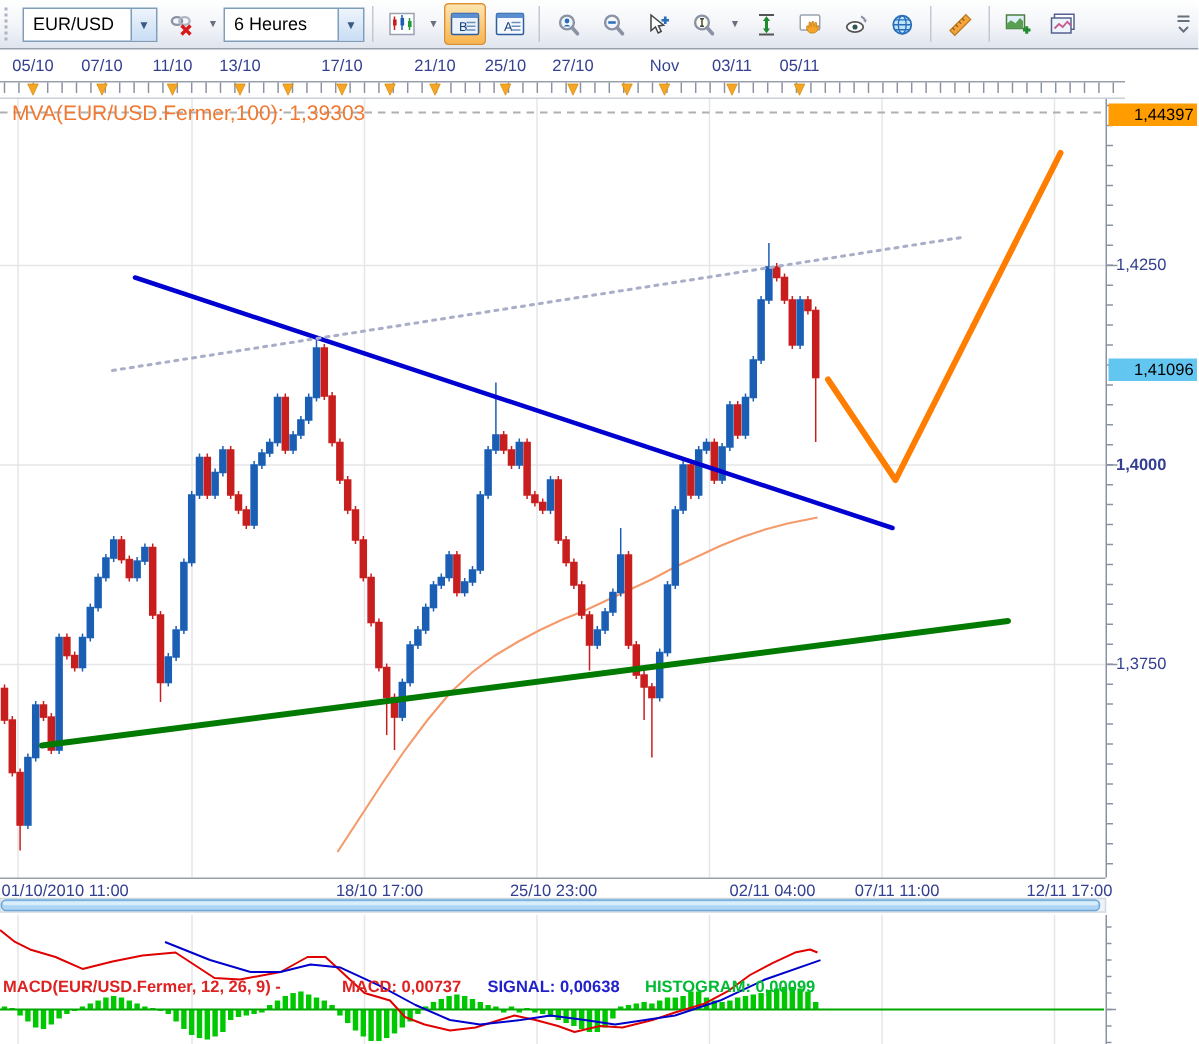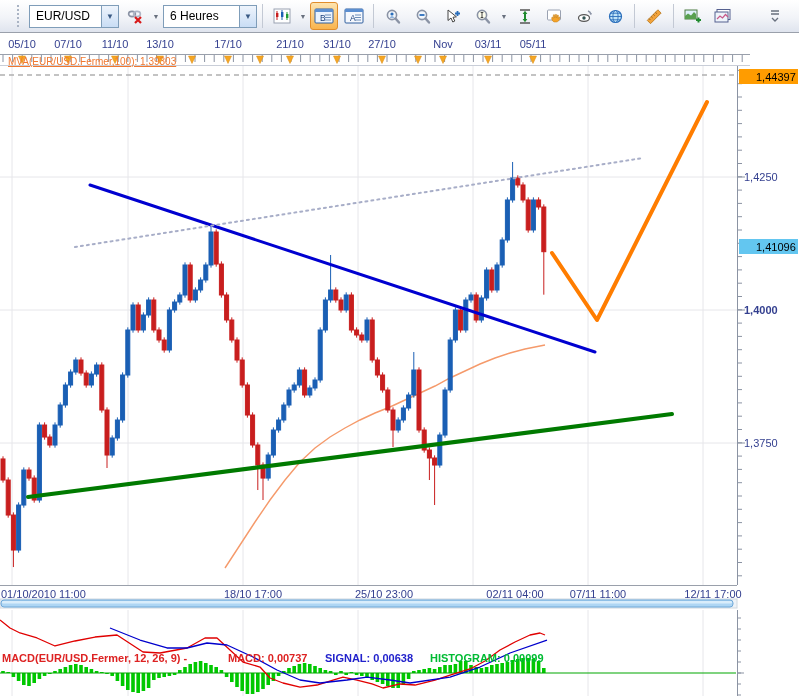--- a/index.html
+++ b/index.html
@@ -2,29 +2,29 @@
 <html><head>
 <meta charset="utf-8">
 <style>
   html,body{margin:0;padding:0;background:#fff;}
   body{width:799px;height:696px;position:relative;overflow:hidden;
        font-family:"Liberation Sans",sans-serif;-webkit-font-smoothing:antialiased;}
   #chart-svg{position:absolute;left:0;top:0;z-index:0;}
   #labels{position:absolute;left:0;top:0;width:799px;height:696px;z-index:2;pointer-events:none;}
   #labels .axlbl{position:absolute;font-size:11px;color:#333f8f;white-space:nowrap;}
   #labels .ctr{transform:translateX(-50%);}
-  .mva{position:absolute;left:8px;top:56px;font-size:10px;color:#f07830;white-space:nowrap;text-decoration:underline;}
+  .mva{position:absolute;left:8px;top:67px;font-size:14px;color:#f07830;white-space:nowrap;}
   .marker{position:absolute;left:739px;width:59px;height:15px;font-size:11px;color:#000;
           display:flex;align-items:center;padding-left:17px;box-sizing:border-box;}
   .macd-lbl{position:absolute;top:612px;font-size:11px;font-weight:bold;white-space:nowrap;margin-top:40px;}
   .zero-lbl{position:absolute;left:745px;top:697px;font-size:11px;color:#43506e;margin-left:25px;}
   
   #toolbar{position:absolute;left:0;top:0;width:799px;height:33px;z-index:5;box-sizing:border-box;
     background:linear-gradient(#ffffff,#f2f4f8 55%,#dfe4ee);border-bottom:1px solid #9aa0ab;
-    display:flex;align-items:center;gap:2px;padding:0 16px;}
+    display:flex;align-items:center;gap:2px;padding:0 2px;}
   .grip{width:5px;height:22px;margin:0 3px 0 1px;border-left:2px dotted #aab4c4;}
   .combo{height:21px;background:#fff;border:1px solid #7f9db9;display:flex;align-items:center;
     font-size:12px;color:#000;}
   .combo .val{padding:0 6px;flex:1;}
   .combo .dd{width:16px;height:100%;background:linear-gradient(#eef4fc,#c9ddf5);
     border-left:1px solid #7f9db9;display:flex;align-items:center;justify-content:center;
     font-size:8px;color:#3a5a84;}
   .tbtn{width:26px;height:26px;border-radius:3px;display:flex;align-items:center;justify-content:center;
     border:1px solid transparent;}
   .tbtn.active{background:linear-gradient(#fde4b0,#f9b44e);border:1px solid #e08d2c;}
@@ -540,28 +540,28 @@
   <span class="macd-lbl" style="left:228px;color:#dd2222;">MACD: 0,00737</span>
   <span class="macd-lbl" style="left:325px;color:#2222cc;">SIGNAL: 0,00638</span>
   <span class="macd-lbl" style="left:430px;color:#00bb33;">HISTOGRAM: 0,00099</span>
   <span class="zero-lbl">0,00000</span>
 <span class="axlbl ctr" style="left: 22px; top: 38px;">05/10</span>
     <span class="axlbl ctr" style="left: 68px; top: 38px;">07/10</span>
     <span class="axlbl ctr" style="left: 115px; top: 38px;">11/10</span>
     <span class="axlbl ctr" style="left: 160px; top: 38px;">13/10</span>
     <span class="axlbl ctr" style="left: 228px; top: 38px;">17/10</span>
     <span class="axlbl ctr" style="left: 290px; top: 38px;">21/10</span>
-    <span class="axlbl ctr" style="left: 337px; top: 38px;">31/10</span>
+    <span class="axlbl ctr" style="left: 337px; top: 38px;">25/10</span>
     <span class="axlbl ctr" style="left: 382px; top: 38px;">27/10</span>
     <span class="axlbl ctr" style="left: 443px; top: 38px;">Nov</span>
     <span class="axlbl ctr" style="left: 488px; top: 38px;">03/11</span>
     <span class="axlbl ctr" style="left: 533px; top: 38px;">05/11</span>
     <span class="axlbl" style="left: 1px; top: 588px;">01/10/2010 11:00</span>
     <span class="axlbl ctr" style="left: 253px; top: 588px;">18/10 17:00</span>
-    <span class="axlbl ctr" style="left: 384px; top: 588px; text-align: right;">25/10 23:00</span>
+    <span class="axlbl ctr" style="left: 369px; top: 588px; text-align: right;">25/10 23:00</span>
     <span class="axlbl ctr" style="left: 483px; top: 588px; margin-left: 32px;">02/11 04:00</span>
     <span class="axlbl ctr" style="left: 598px; top: 588px;">07/11 11:00</span>
     <span class="axlbl ctr" style="left: 713px; top: 588px;">12/11 17:00</span>
     <span class="axlbl" style="left: 744px; top: 171px;">1,4250</span>
     <span class="axlbl" style="left: 744px; top: 304px; font-weight: bold;">1,4000</span>
     <span class="axlbl" style="left: 744px; top: 437px;">1,3750</span>
   </div>
 
 <div id="toolbar">
   <div class="grip"></div>

